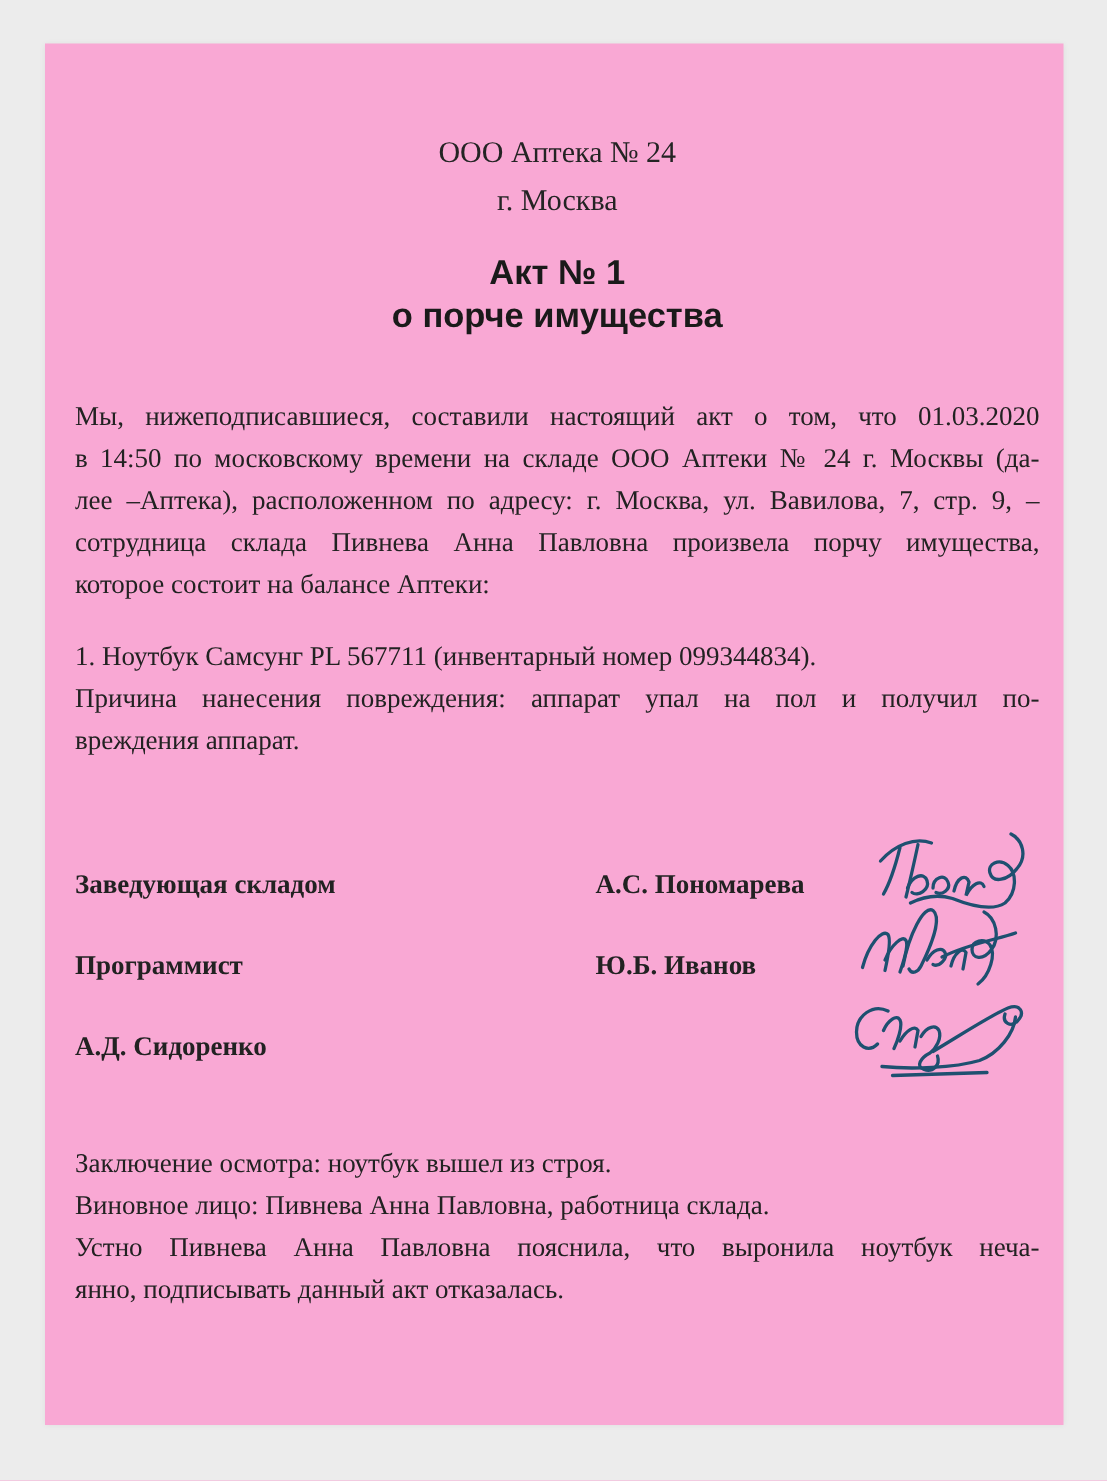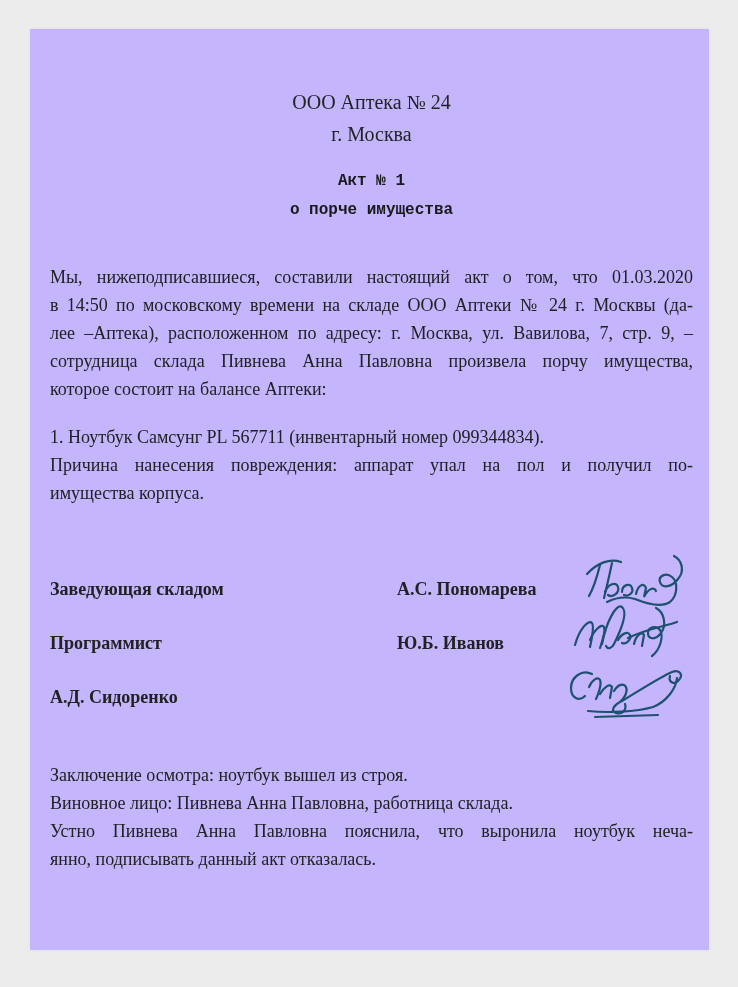--- a/index.html
+++ b/index.html
@@ -7,40 +7,40 @@
   body {
     background: #ececec;
     font-family: "Liberation Serif", serif;
     position: relative;
     overflow: hidden;
   }
   .paper {
     position: absolute;
     left: 30px; top: 29px;
     width: 679px; height: 921px;
-    background: #c4b5fd;
+    background: #f9a8d4;
     box-shadow: 0 0 4px rgba(0,0,0,0.06);
     overflow: hidden;
   }
   .content {
     padding: 57px 16px 0 20px;
     color: #222222;
   }
   .org-header {
     text-align: center;
     font-size: 20px;
     line-height: 32px;
     color: #242424;
   }
   .doc-title {
     margin-top: 17px;
     text-align: center;
-    font-family: Liberation Mono, monospace;
+    font-family: Liberation Sans, sans-serif;
     font-weight: bold;
-    font-size: 16px;
+    font-size: 23px;
     line-height: 29px;
     color: #1a1a1a;
   }
   .para {
     font-size: 18px;
     line-height: 28px;
   }
   .para .tl { white-space: nowrap; }
   .para .jline {
     white-space: normal;
@@ -93,21 +93,21 @@
       <div class="tl jline">Мы, нижеподписавшиеся, составили настоящий акт о том, что 01.03.2020</div>
       <div class="tl jline">в 14:50 по московскому времени на складе ООО Аптеки № 24 г. Москвы (да-</div>
       <div class="tl jline">лее –Аптека), расположенном по адресу: г. Москва, ул. Вавилова, 7, стр. 9, –</div>
       <div class="tl jline">сотрудница склада Пивнева Анна Павловна произвела порчу имущества,</div>
       <div class="tl">которое состоит на балансе Аптеки:</div>
     </div>
 
     <div class="para damage">
       <div class="tl">1. Ноутбук Самсунг PL 567711 (инвентарный номер 099344834).</div>
       <div class="tl jline">Причина нанесения повреждения: аппарат упал на пол и получил по-</div>
-      <div class="tl">имущества корпуса.</div>
+      <div class="tl">вреждения аппарат.</div>
     </div>
 
     <div class="sig-block">
 
       <div class="sig-row">
         <div class="pos">Заведующая складом</div>
         <div class="nm">А.С. Пономарева</div>
       </div>
 
       <div class="sig-row">

